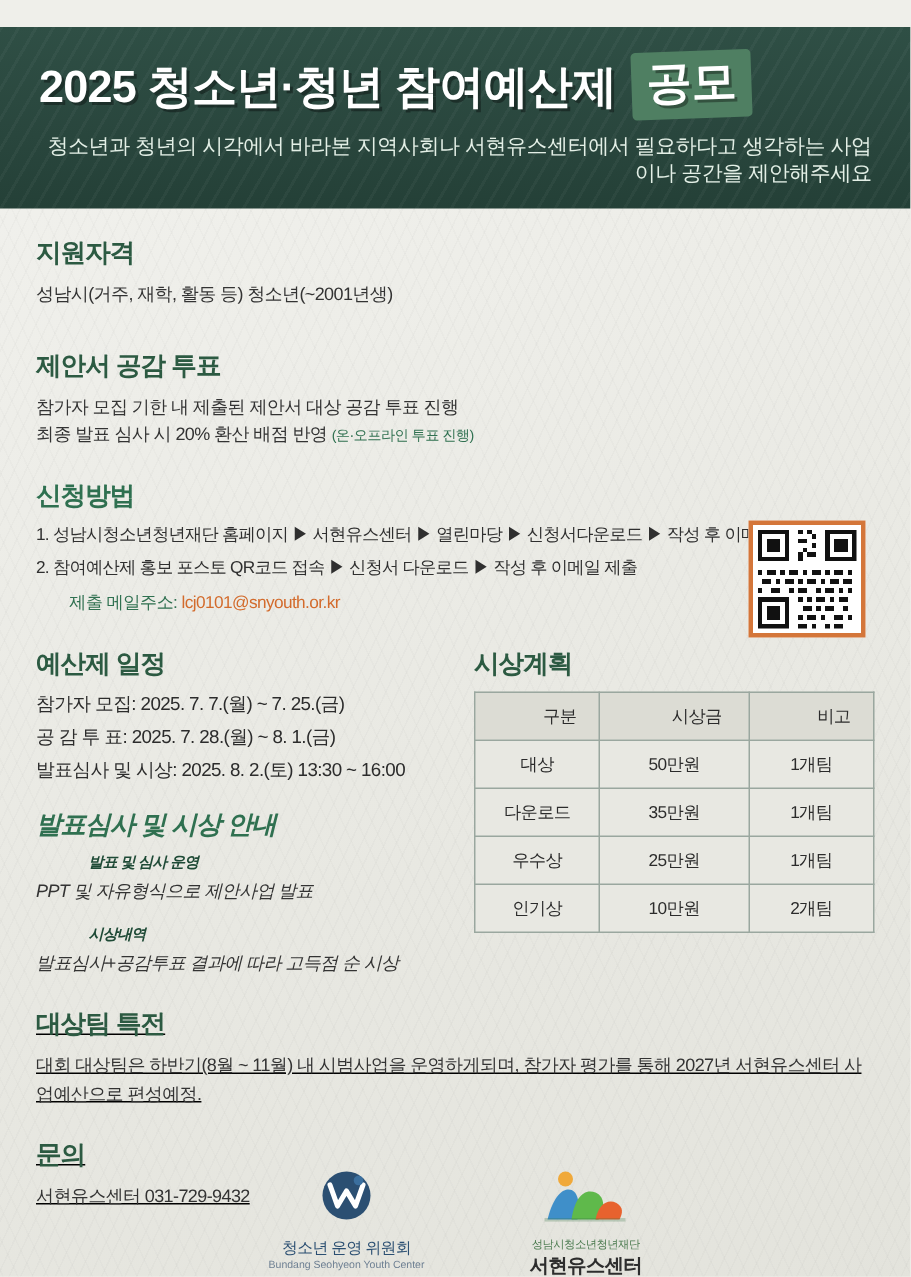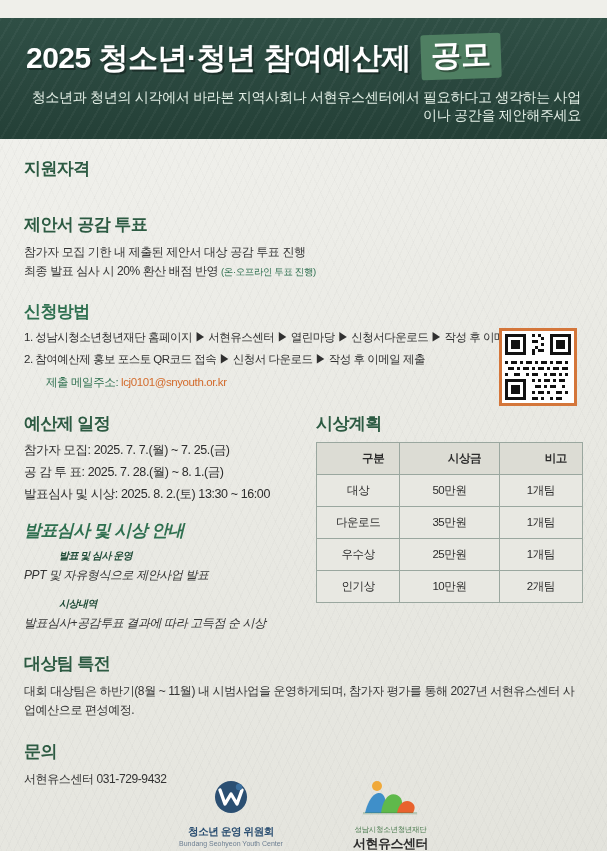--- a/index.html
+++ b/index.html
@@ -105,35 +105,35 @@
     width: 100%; border-collapse: collapse;
     background: #e8e8e2;
     font-size: 11.5px; color: #2b2b2b;
   }
   table.award th, table.award td {
     border: 1px solid #9aa79f;
     text-align: center;
     padding: 8px 2px;
     letter-spacing: -0.4px;
   }
-  table.award th { background: #dcdcd4; font-weight: bold; padding-left: 32px; }
+  table.award th { background: #dcdcd4; font-weight: normal; padding-left: 32px; }
 
   .subsec { margin-top: 16px; font-style: italic; }
   .subsec-h { font-size: 10px; font-weight: bold; color: #1e4a36; letter-spacing: -0.5px; margin-bottom: 3px; margin-left: 35px; }
 
-  .block { margin-top: 20px; }
+  .block { margin-top: 20px; text-decoration: underline; }
 
   
   .footer {
     position: absolute; left: 0; right: 0; bottom: 16px;
     display: flex; justify-content: center; align-items: flex-start; gap: 70px;
   }
   .logo { text-align: center; }
   .logo-mark { display: block; margin: 0 auto 4px auto; }
-  .logo-name { font-size: 10.5px; font-weight: bold; color: #2b4f72; letter-spacing: -0.4px; }
+  .logo-name { font-size: 10.5px; font-weight: normal; color: #2b4f72; letter-spacing: -0.4px; }
   .logo-sub { font-size: 7px; color: #6d7f92; letter-spacing: 0px; margin-top: 1px; }
   .logo-name2 { font-size: 13px; font-weight: bold; color: #2d2d2d; letter-spacing: -0.5px; }
   .logo-sub2 { font-size: 7.5px; color: #4a7a4e; letter-spacing: -0.3px; }
 </style>
 </head>
 <body>
 
 <div class="poster">
   <div class="edge-top"></div>
 
@@ -141,20 +141,21 @@
     <div class="title-row">
       <span class="title-main">2025 청소년·청년 참여예산제</span>
       <span class="title-badge">공모</span>
     </div>
     <div class="subtitle">청소년과 청년의 시각에서 바라본 지역사회나 서현유스센터에서 필요하다고 생각하는 사업이나 공간을 제안해주세요</div>
   </div>
 
   <div class="two-col">
     <div class="col-left">
       <div class="sec-title">지원자격</div>
+      <div class="body-text">성남시(거주, 재학, 활동 등) 청소년(~2001년생)</div>
     </div>
     <div class="col-right">
       <div class="sec-title">제안서 공감 투표</div>
       <div class="body-text">참가자 모집 기한 내 제출된 제안서 대상 공감 투표 진행</div>
       <div class="body-text">
         <span>최종 발표 심사 시 20% 환산 배점 반영</span>
         <span class="small">(온·오프라인 투표 진행)</span>
       </div>
     </div>
   </div>

